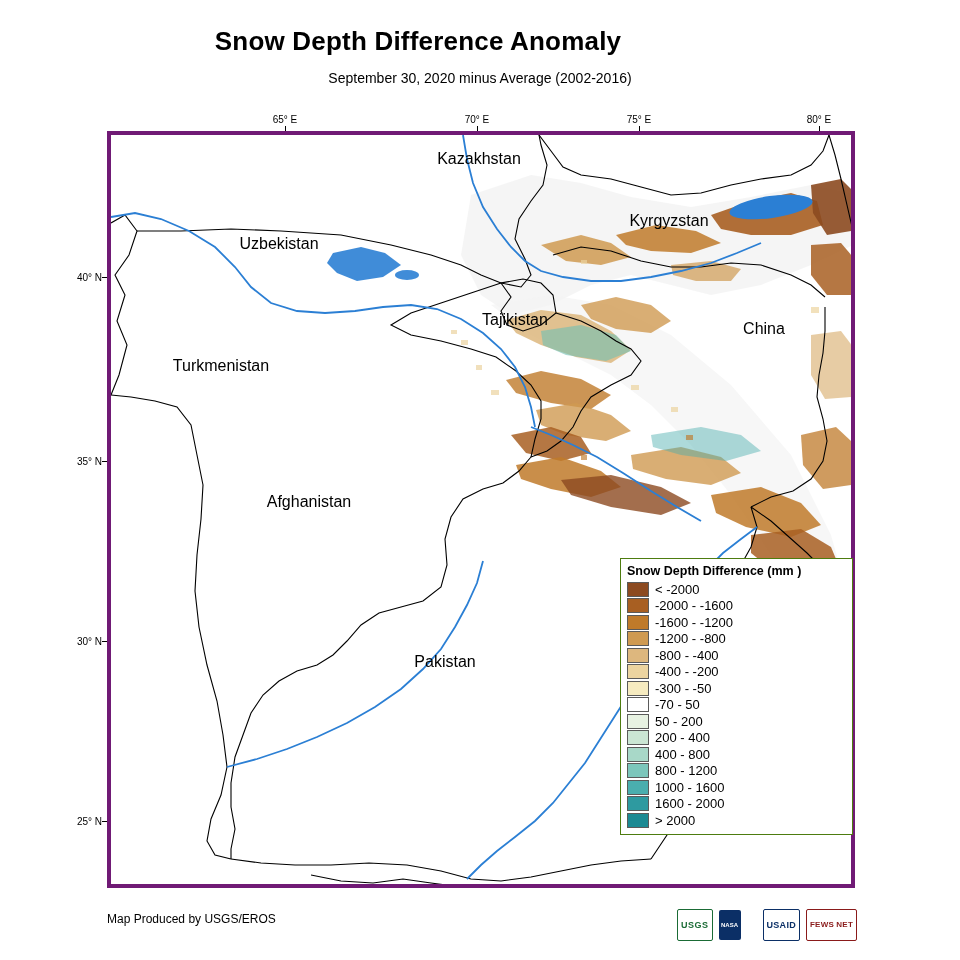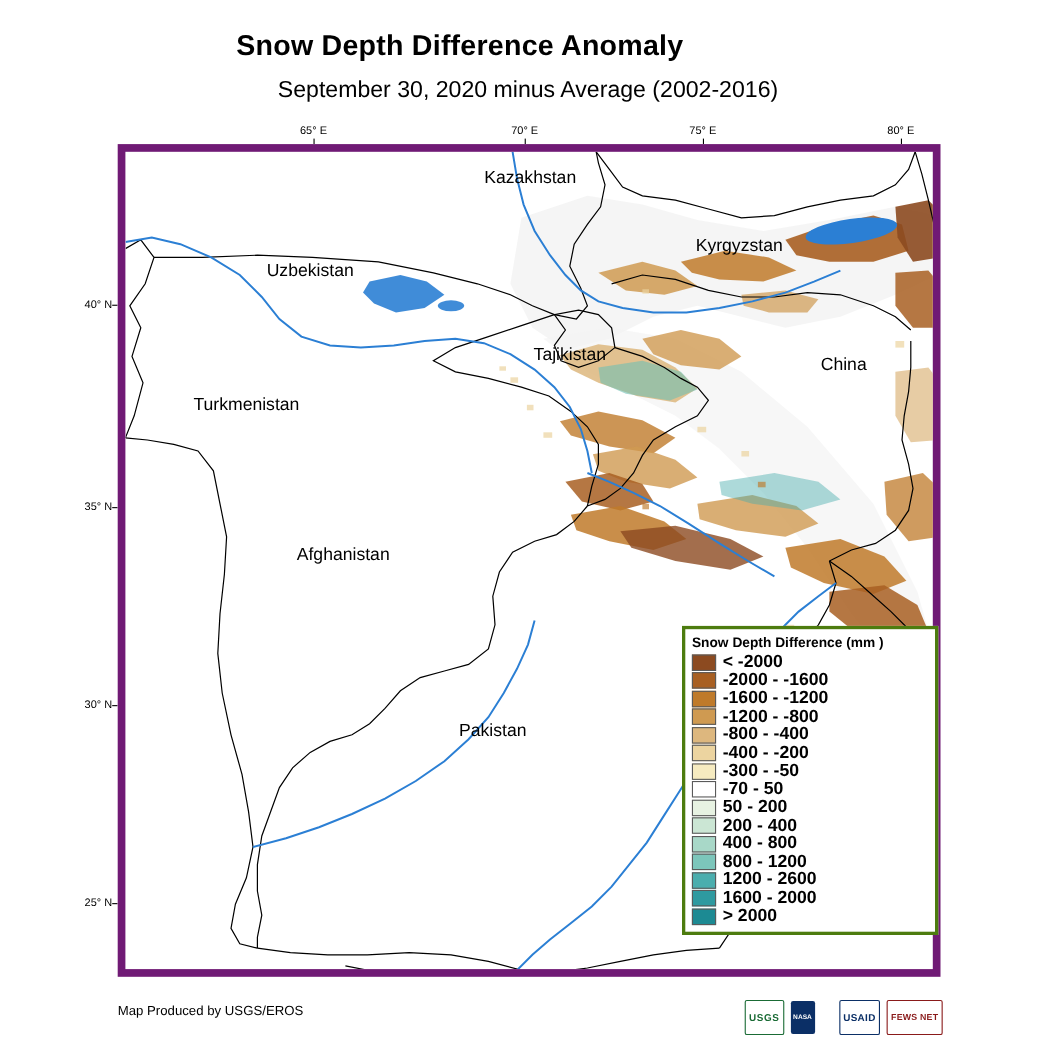--- a/index.html
+++ b/index.html
@@ -30,32 +30,32 @@
     font-size: 26px;
     font-weight: bold;
     letter-spacing: 0.2px;
   }
   .subtitle {
     position: absolute;
     top: 70px;
     left: 0;
     width: 960px;
     text-align: center;
-    font-size: 21px;
+    font-size: 14px;
     font-weight: normal;
   }
 
   
   .map-frame {
     position: absolute;
     left: 107px;
     top: 131px;
     width: 748px;
     height: 757px;
-    border: 7px solid #701a75;
+    border: 4px solid #701a75;
     box-sizing: border-box;
     background: #ffffff;
     overflow: hidden;
   }
   .map-svg {
     position: absolute;
     left: 0;
     top: 0;
   }
 
@@ -94,24 +94,23 @@
     transform: translate(-50%, -50%);
   }
 
   
   .legend {
     position: absolute;
     left: 620px;
     top: 558px;
     width: 233px;
     background: #ffffff;
-    border: 3px solid #4d7c0f;
+    border: 1px solid #4d7c0f;
     box-sizing: border-box;
     padding: 5px 6px 5px 6px;
-    margin-top: 11px;
   }
   .legend-title {
     font-size: 12.5px;
     font-weight: bold;
     margin-bottom: 3px;
     white-space: nowrap;
   }
   .legend-row {
     display: flex;
     align-items: center;
@@ -119,23 +118,22 @@
   }
   .legend-swatch {
     width: 22px;
     height: 15px;
     border: 1px solid #5a5a5a;
     box-sizing: border-box;
     margin-right: 6px;
     flex: 0 0 auto;
   }
   .legend-text {
-    font-size: 16px;
-    white-space: nowrap;
-    font-weight: bold;
+    font-size: 13px;
+    white-space: nowrap;
   }
   .legend-credit {
     font-size: 10.5px;
     line-height: 12px;
     margin-top: 4px;
   }
 
   
   .footer-text {
     position: absolute;
@@ -395,21 +393,21 @@
     <div class="legend-row">
       <span class="legend-swatch" style="background:#a8d8c8"></span>
       <span class="legend-text">400 - 800</span>
     </div>
     <div class="legend-row">
       <span class="legend-swatch" style="background:#7cc6bb"></span>
       <span class="legend-text">800 - 1200</span>
     </div>
     <div class="legend-row">
       <span class="legend-swatch" style="background:#4aaeae"></span>
-      <span class="legend-text">1200 - 2600</span>
+      <span class="legend-text">1000 - 1600</span>
     </div>
     <div class="legend-row">
       <span class="legend-swatch" style="background:#2e9aa0"></span>
       <span class="legend-text">1600 - 2000</span>
     </div>
     <div class="legend-row">
       <span class="legend-swatch" style="background:#1c8a93"></span>
       <span class="legend-text">&gt; 2000</span>
     </div>
 

